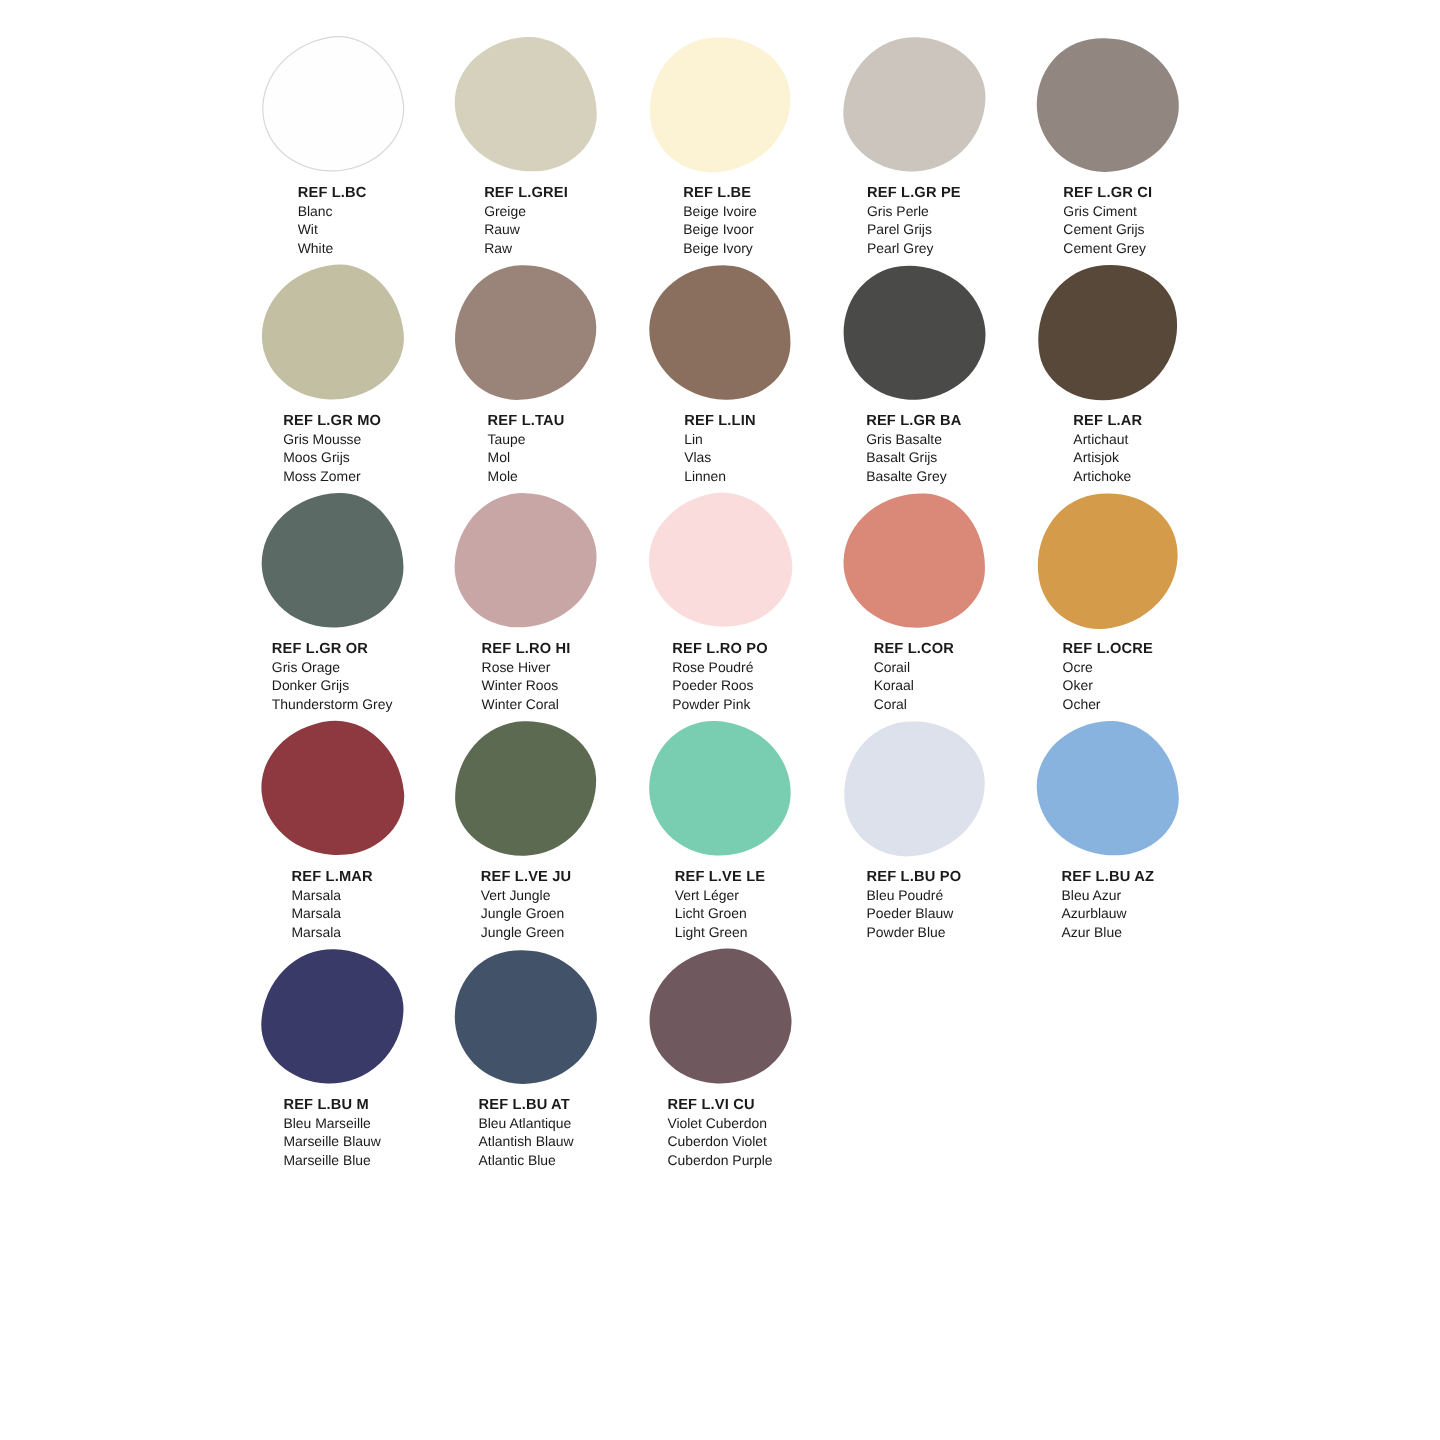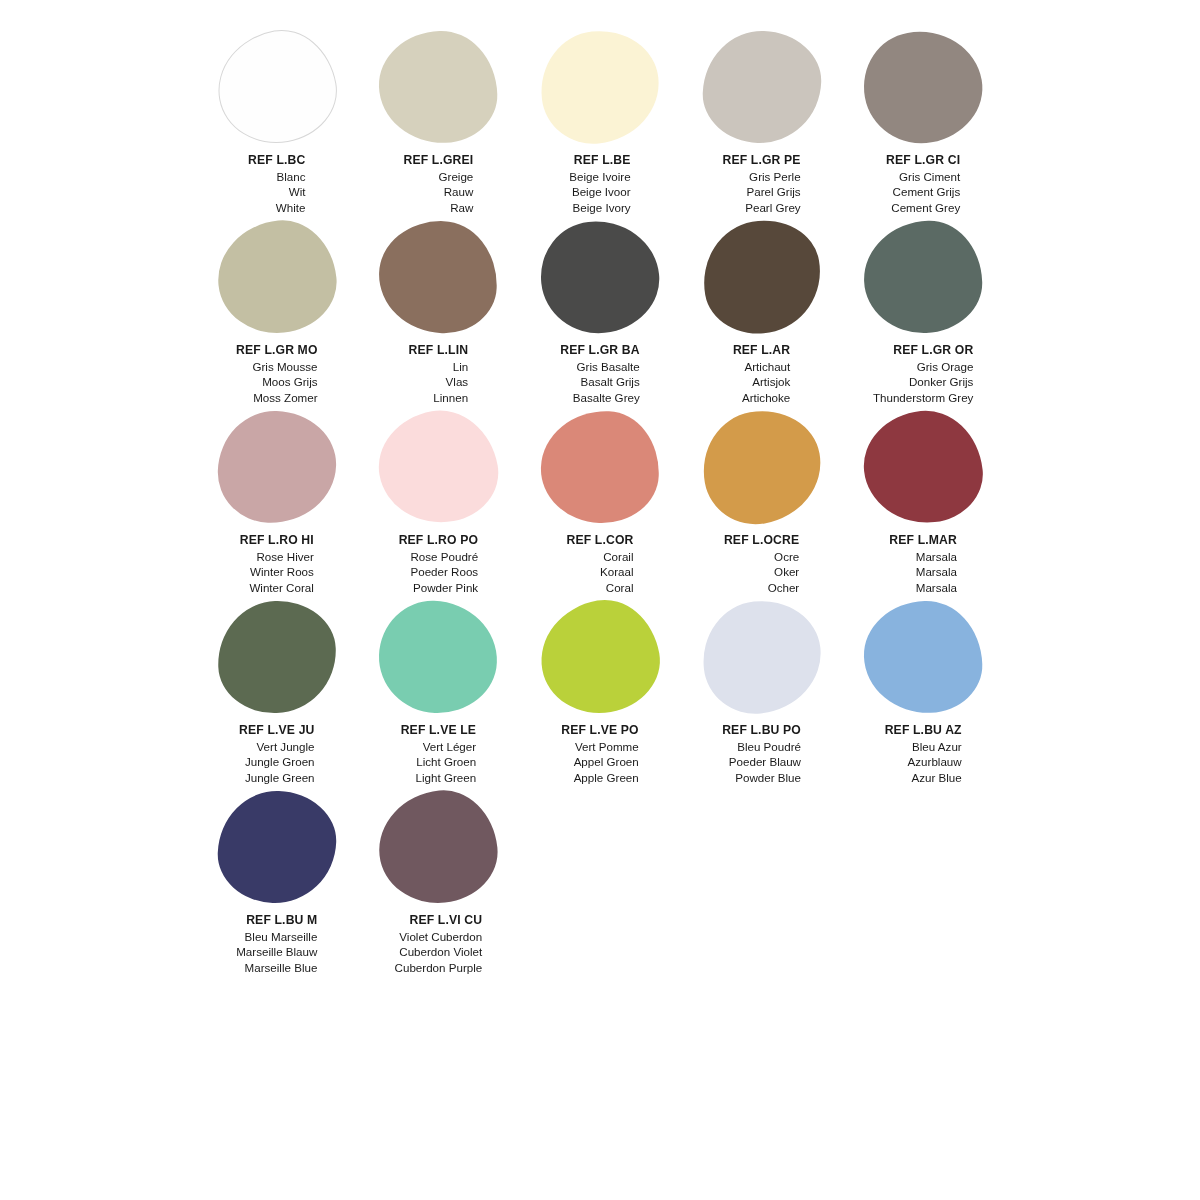--- a/index.html
+++ b/index.html
@@ -39,21 +39,21 @@
     height:112px;
     border-radius:56% 44% 49% 51% / 52% 56% 44% 48%;
     transform:rotate(-8deg);
   }
   .blob.outlined{
     border:1px solid #d7d7d7;
     box-sizing:border-box;
   }
   .labels{
     margin-top:7px;
-    text-align:right;
+    text-align:left;
     line-height:15.5px;
   }
   .ref{
     font-size:12.2px;
     font-weight:bold;
     letter-spacing:0.15px;
     white-space:nowrap;
   }
   .ref.empty{visibility:hidden;height:0;line-height:0;margin:0;}
   .nm{
@@ -137,20 +137,31 @@
       </div>
       <div class="labels">
         <div class="ref">REF L.GR MO</div>
         <div class="nm">Gris Mousse</div>
         <div class="nm">Moos Grijs</div>
         <div class="nm">Moss Zomer</div>
       </div>
     </div>
     <div class="swatch-cell">
       <div class="blob-wrap">
+        <div class="blob" style="background: rgb(154, 131, 120); border-radius: 48% 52% 56% 44% / 55% 47% 53% 45%; transform: rotate(-2deg);"></div>
+      </div>
+      <div class="labels">
+        <div class="ref">REF L.TAU</div>
+        <div class="nm">Taupe</div>
+        <div class="nm">Mol</div>
+        <div class="nm">Mole</div>
+      </div>
+    </div>
+    <div class="swatch-cell">
+      <div class="blob-wrap">
         <div class="blob" style="background: rgb(138, 111, 94); border-radius: 53% 47% 45% 55% / 48% 58% 42% 52%; transform: rotate(2deg);"></div>
       </div>
       <div class="labels">
         <div class="ref">REF L.LIN</div>
         <div class="nm">Lin</div>
         <div class="nm">Vlas</div>
         <div class="nm">Linnen</div>
       </div>
     </div>
     <div class="swatch-cell">
@@ -258,31 +269,20 @@
       </div>
       <div class="labels">
         <div class="ref">REF L.VE LE</div>
         <div class="nm">Vert Léger</div>
         <div class="nm">Licht Groen</div>
         <div class="nm">Light Green</div>
       </div>
     </div>
     <div class="swatch-cell">
       <div class="blob-wrap">
-        <div class="blob" style="background: rgb(186, 209, 58); border-radius: 56% 44% 49% 51% / 52% 56% 44% 48%; transform: rotate(-10deg);"></div>
-      </div>
-      <div class="labels">
-        <div class="ref">REF L.VE PO</div>
-        <div class="nm">Vert Pomme</div>
-        <div class="nm">Appel Groen</div>
-        <div class="nm">Apple Green</div>
-      </div>
-    </div>
-    <div class="swatch-cell">
-      <div class="blob-wrap">
         <div class="blob" style="background: rgb(221, 225, 236); border-radius: 48% 52% 56% 44% / 55% 47% 53% 45%; transform: rotate(-6deg);"></div>
       </div>
       <div class="labels">
         <div class="ref">REF L.BU PO</div>
         <div class="nm">Bleu Poudré</div>
         <div class="nm">Poeder Blauw</div>
         <div class="nm">Powder Blue</div>
       </div>
     </div>
     <div class="swatch-cell">
@@ -298,20 +298,31 @@
     </div>
     <div class="swatch-cell">
       <div class="blob-wrap">
         <div class="blob" style="background: rgb(57, 58, 103); border-radius: 50% 50% 52% 48% / 57% 44% 56% 43%; transform: rotate(2deg);"></div>
       </div>
       <div class="labels">
         <div class="ref">REF L.BU M</div>
         <div class="nm">Bleu Marseille</div>
         <div class="nm">Marseille Blauw</div>
         <div class="nm">Marseille Blue</div>
+      </div>
+    </div>
+    <div class="swatch-cell">
+      <div class="blob-wrap">
+        <div class="blob" style="background: rgb(66, 83, 105); border-radius: 45% 55% 51% 49% / 50% 53% 47% 50%; transform: rotate(-10deg);"></div>
+      </div>
+      <div class="labels">
+        <div class="ref">REF L.BU AT</div>
+        <div class="nm">Bleu Atlantique</div>
+        <div class="nm">Atlantish Blauw</div>
+        <div class="nm">Atlantic Blue</div>
       </div>
     </div>
     <div class="swatch-cell">
       <div class="blob-wrap">
         <div class="blob" style="background: rgb(112, 88, 95); border-radius: 56% 44% 49% 51% / 52% 56% 44% 48%; transform: rotate(-6deg);"></div>
       </div>
       <div class="labels">
         <div class="ref">REF L.VI CU</div>
         <div class="nm">Violet Cuberdon</div>
         <div class="nm">Cuberdon Violet</div>

